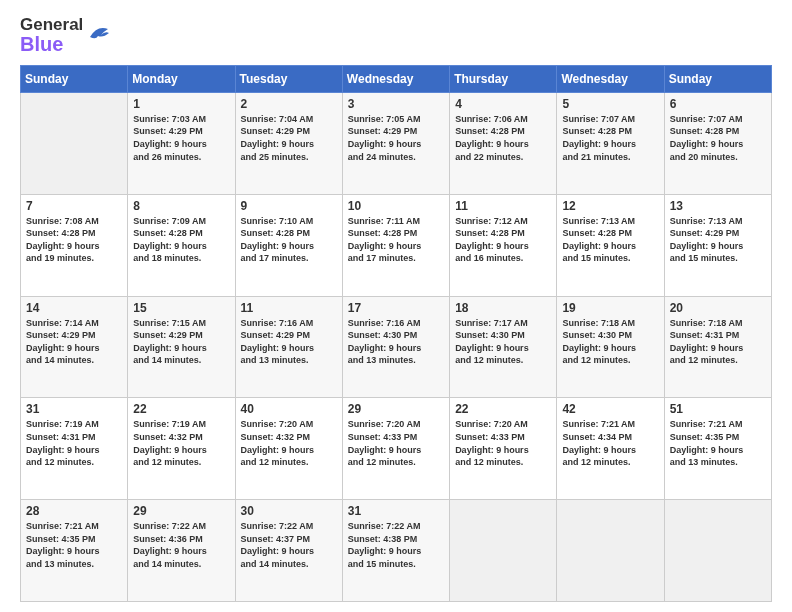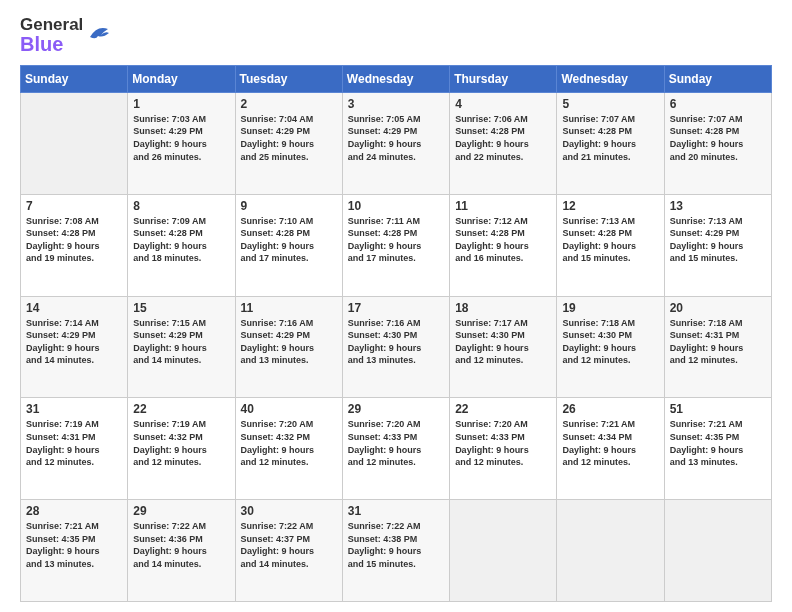--- a/index.html
+++ b/index.html
@@ -230,21 +230,21 @@
           </td>
           <td>
             <span class="day-number">29</span>
             <div class="day-info">Sunrise: 7:20 AM<br>Sunset: 4:33 PM<br>Daylight: 9 hours<br>and 12 minutes.</div>
           </td>
           <td>
             <span class="day-number">22</span>
             <div class="day-info">Sunrise: 7:20 AM<br>Sunset: 4:33 PM<br>Daylight: 9 hours<br>and 12 minutes.</div>
           </td>
           <td>
-            <span class="day-number">26</span>
+            <span class="day-number">42</span>
             <div class="day-info">Sunrise: 7:21 AM<br>Sunset: 4:34 PM<br>Daylight: 9 hours<br>and 12 minutes.</div>
           </td>
           <td>
             <span class="day-number">51</span>
             <div class="day-info">Sunrise: 7:21 AM<br>Sunset: 4:35 PM<br>Daylight: 9 hours<br>and 13 minutes.</div>
           </td>
         </tr>
         <tr>
           <td>
             <span class="day-number">28</span>

